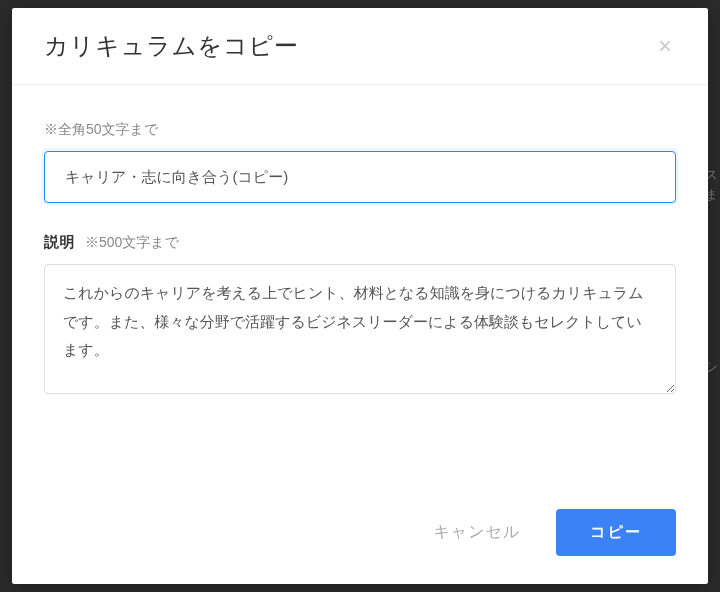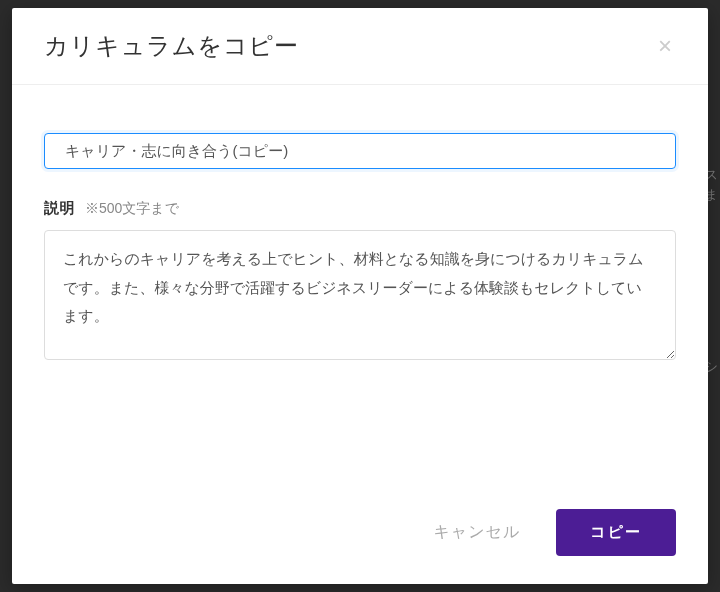--- a/index.html
+++ b/index.html
@@ -67,21 +67,21 @@
       font-weight: 700;
       color: #333;
       letter-spacing: 0.5px;
     }
     .field-hint {
       font-size: 14px;
       color: #888;
     }
     .text-input {
       width: 100%;
-      height: 36px;
+      height: 52px;
       padding: 0 20px;
       font-size: 15px;
       color: #555;
       border: 1px solid #1a8cff;
       border-radius: 4px;
       outline: none;
       box-shadow: 0 0 0 3px rgba(26, 140, 255, 0.08);
       font-family: inherit;
     }
     .textarea-input {
@@ -108,21 +108,21 @@
       background: none;
       border: none;
       font-size: 16px;
       color: #aaa;
       cursor: pointer;
       padding: 12px 16px;
       letter-spacing: 1px;
       font-family: inherit;
     }
     .btn-primary {
-      background: #4c1d95;
+      background: #3b82f6;
       border: none;
       color: #fff;
       font-size: 15px;
       font-weight: 600;
       padding: 14px 34px;
       border-radius: 4px;
       cursor: pointer;
       letter-spacing: 2px;
       font-family: inherit;
     }
@@ -148,20 +148,21 @@
     <h2 class="modal-title">カリキュラムをコピー</h2>
     <button class="close-btn">
       <span>×</span>
     </button>
   </div>
 
   <div class="modal-body">
 
     <div class="field-group">
       <div class="field-label-row">
+        <span class="field-hint">※全角50文字まで</span>
       </div>
       <input type="text" class="text-input" value="キャリア・志に向き合う(コピー)" style="">
     </div>
 
     <div class="field-group">
       <div class="field-label-row">
         <span class="field-label">説明</span>
         <span class="field-hint">※500文字まで</span>
       </div>
       <textarea class="textarea-input" style="">これからのキャリアを考える上でヒント、材料となる知識を身につけるカリキュラムです。また、様々な分野で活躍するビジネスリーダーによる体験談もセレクトしています。</textarea>

